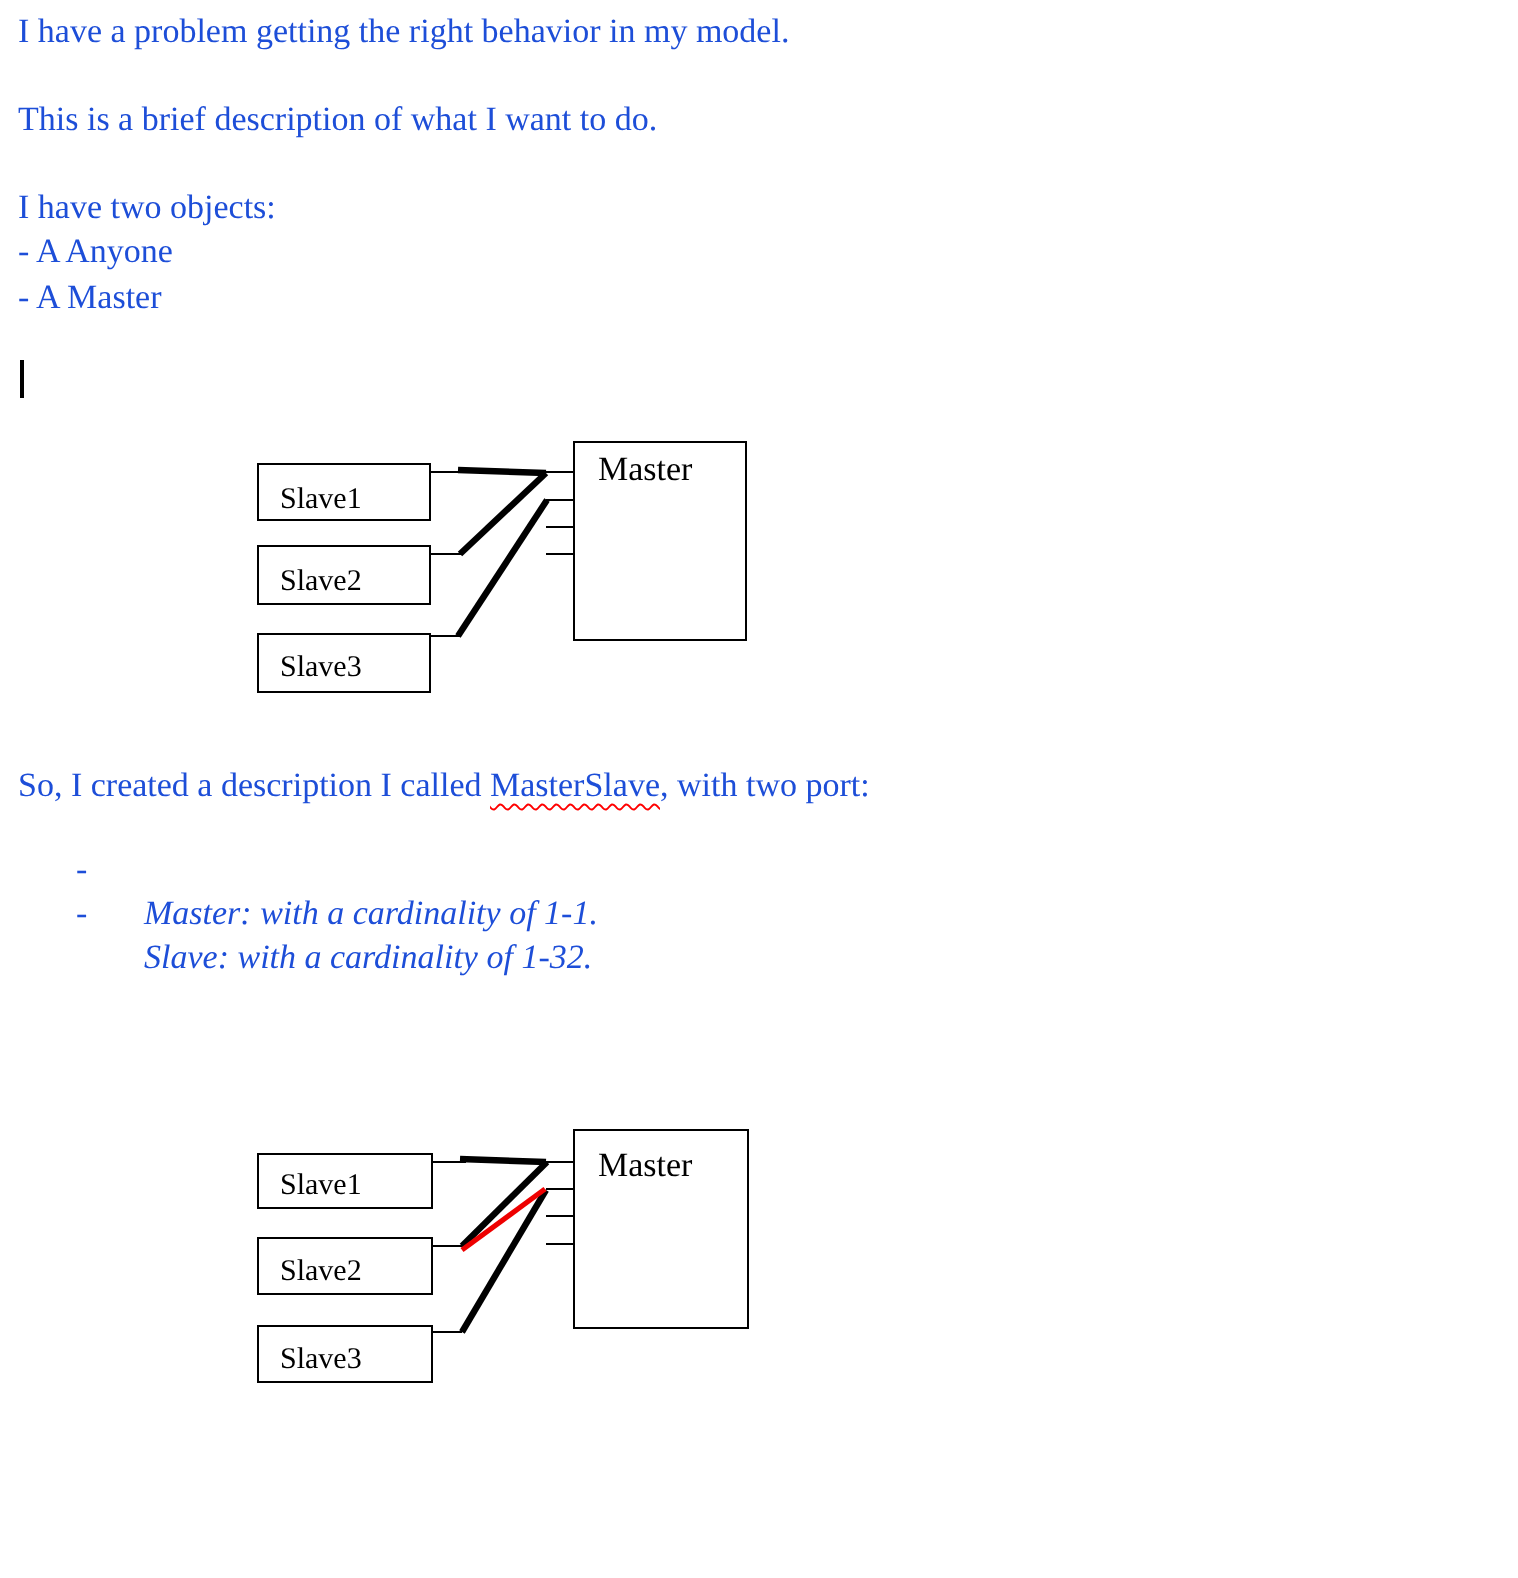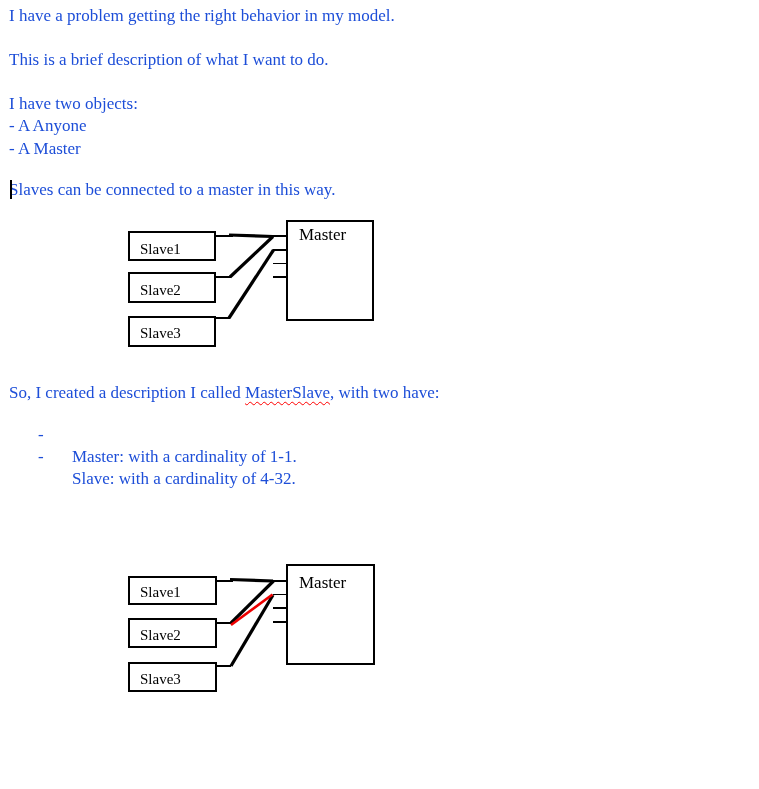--- a/index.html
+++ b/index.html
@@ -12,21 +12,21 @@
     overflow:hidden;
   }
   .line{
     position:absolute;
     left:9px;
     font-size:17px;
     line-height:22px;
     white-space:pre;
   }
   .line .dash{position:absolute;left:29px;white-space:pre;}
-  .line .btext{position:absolute;left:63px;white-space:pre;}
+  .line .btext{position:absolute;left:63px;white-space:pre;font-style:italic;}
   .squiggle{
     text-decoration-line:underline;
     text-decoration-style:wavy;
     text-decoration-color:#ff0000;
     text-decoration-thickness:1px;
     text-underline-offset:3px;
   }
   .caret{
     position:absolute;
     left:10px;top:180px;
@@ -44,21 +44,20 @@
 </head>
 <body>
 
 <div class="page">
 
   <div class="line" style="top:5px">I have a problem getting the right behavior in my model.</div>
   <div class="line" style="top:49px">This is a brief description of what I want to do.</div>
   <div class="line" style="top:93px">I have two objects:</div>
   <div class="line" style="top:115px">- A Anyone</div>
   <div class="line" style="top:138px">- A Master</div>
-  <div class="line" style="top:179px">Slaves can be connected to a master in this way.</div>
 
   <div class="caret"></div>
 
   <svg class="diagram" style="left:125px;top:218px" width="260" height="140" viewBox="125 218 260 140">
     <g fill="none" stroke="#000000" stroke-width="1.4" shape-rendering="crispEdges">
       <rect x="129" y="232" width="86" height="28"></rect>
       <rect x="129" y="273" width="86" height="29"></rect>
       <rect x="129" y="317" width="86" height="29"></rect>
       <rect x="287" y="221" width="86" height="99"></rect>
 
@@ -75,29 +74,29 @@
       <line x1="229" y1="235" x2="273" y2="236.5"></line>
       <line x1="230" y1="277" x2="273" y2="236.5"></line>
       <line x1="229" y1="318" x2="273.5" y2="250"></line>
     </g>
     <text class="slave-label" x="140" y="254">Slave1</text>
     <text class="slave-label" x="140" y="295">Slave2</text>
     <text class="slave-label" x="140" y="338">Slave3</text>
     <text class="master-label" x="299" y="240">Master</text>
   </svg>
 
-  <div class="line" style="top:382px"><span>So, I created a description I called </span><span class="squiggle">MasterSlave</span><span>, with two have:</span></div>
+  <div class="line" style="top:382px"><span>So, I created a description I called </span><span class="squiggle">MasterSlave</span><span>, with two port:</span></div>
 
   <div class="line" style="top:402px">
     <span class="dash">-</span>
     <span class="btext">Master: with a cardinality of 1-1.</span>
   </div>
   <div class="line" style="top:424px">
     <span class="dash">-</span>
-    <span class="btext">Slave: with a cardinality of 4-32.</span>
+    <span class="btext">Slave: with a cardinality of 1-32.</span>
   </div>
 
 
 
   <svg class="diagram" style="left:125px;top:558px" width="260" height="145" viewBox="125 558 260 145">
     <g fill="none" stroke="#000000" stroke-width="1.4" shape-rendering="crispEdges">
       <rect x="129" y="577" width="87" height="27"></rect>
       <rect x="129" y="619" width="87" height="28"></rect>
       <rect x="129" y="663" width="87" height="28"></rect>
       <rect x="287" y="565" width="87" height="99"></rect>

